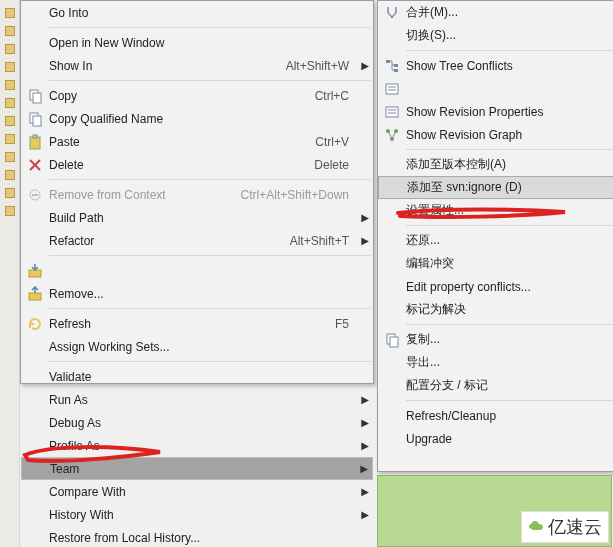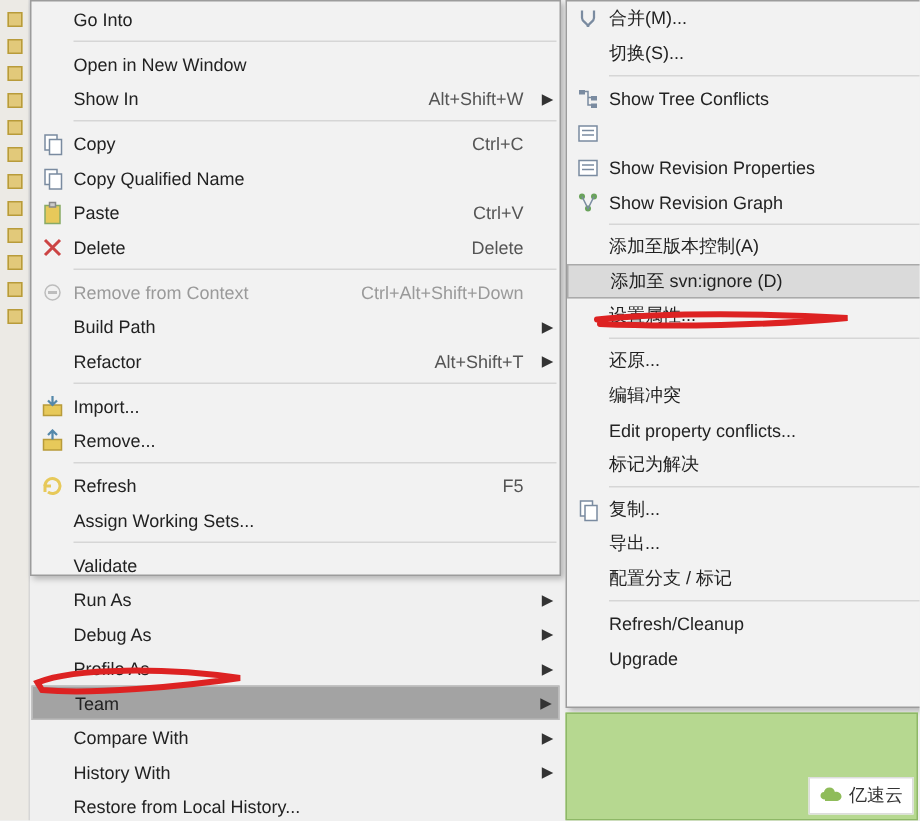--- a/index.html
+++ b/index.html
@@ -108,21 +108,21 @@
   .logo {
     position: absolute;
     right: 4px;
     bottom: 4px;
     background: #fff;
     border: 1px solid #ddd;
     padding: 3px 6px;
     display: flex;
     align-items: center;
     gap: 4px;
-    font-size: 12px;
+    font-size: 18px;
     color: #333;
   }
 </style>
 </head>
 <body>
 
 <div class="gutter">
   <div class="sq"></div>
     <div class="sq"></div>
     <div class="sq"></div>
@@ -222,21 +222,20 @@
       <span class="arrow">▶</span>
     </div>
     <div class="sep"></div>
     <div class="item">
       <span class="iconcell">
         <svg class="ic" viewBox="0 0 16 16">
           <rect x="2" y="7" width="12" height="7" fill="#e7c95a" stroke="#b89b3a"></rect>
           <path d="M8 1 v6 M5 4 l3 3 3-3" fill="none" stroke="#58a" stroke-width="1.5"></path>
         </svg>
       </span>
-      <span class="label">Import...</span>
       <span class="arrow">&nbsp;</span>
     </div>
     <div class="item">
       <span class="iconcell">
         <svg class="ic" viewBox="0 0 16 16">
           <rect x="2" y="7" width="12" height="7" fill="#e7c95a" stroke="#b89b3a"></rect>
           <path d="M8 7 v-6 M5 4 l3-3 3 3" fill="none" stroke="#58a" stroke-width="1.5"></path>
         </svg>
       </span>
       <span class="label">Remove...</span>

